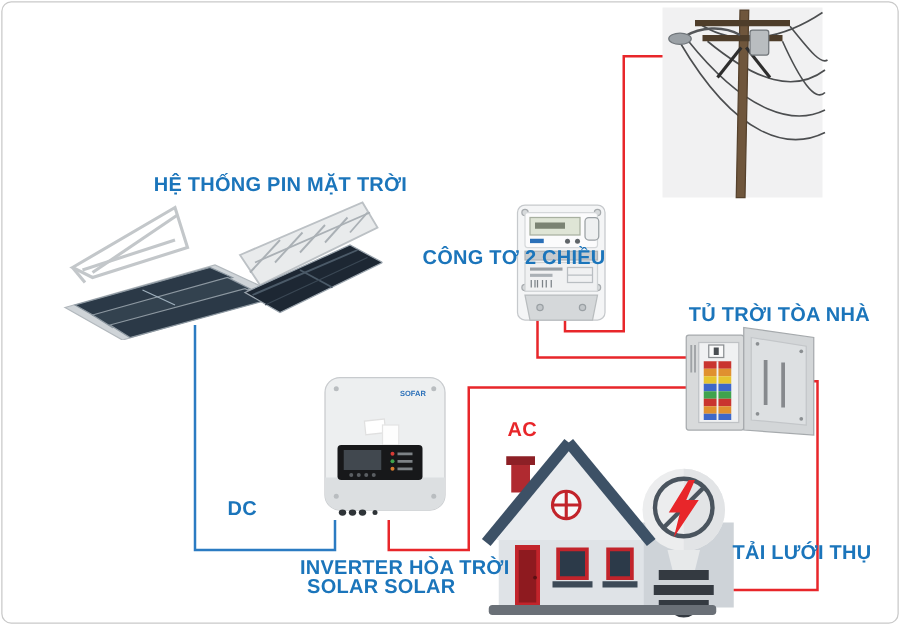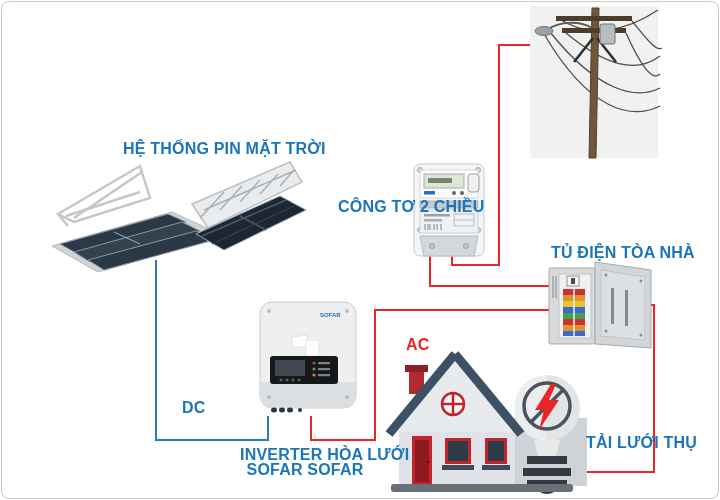--- a/index.html
+++ b/index.html
@@ -231,22 +231,22 @@
         <rect x="100" y="94" width="22" height="26" fill="#c2242b"></rect>
         <rect x="103" y="97" width="16" height="20" fill="#2c3a49"></rect>
         <rect x="97" y="121" width="28" height="5" fill="#3d4a57"></rect>
       </g>
       <rect x="6" y="140" width="182" height="8" rx="3" fill="#6a7077"></rect>
     </g>
   </svg>
 
   <div class="lbl" style="left:121px;top:138px;">HỆ THỐNG PIN MẶT TRỜI</div>
   <div class="lbl" style="left:320px;top:196px;margin-left:16px;">CÔNG TƠ 2 CHIỀU</div>
-  <div class="lbl" style="left:549px;top:242px;">TỦ ĐIỆN TÒA NHÀ</div>
+  <div class="lbl" style="left:549px;top:242px;">TỦ TRỜI TÒA NHÀ</div>
   <div class="lbl center" style="left:238px;top:445px;width:130px;line-height:15px;">
-    <div>INVERTER HÒA LƯỚI</div>
-    <div>SOFAR SOFAR</div>
+    <div>INVERTER HÒA TRỜI</div>
+    <div>SOLAR SOLAR</div>
   </div>
   <div class="lbl" style="left:584px;top:432px;">TẢI LƯỚI THỤ</div>
   <div class="lbl" style="left:180px;top:397px;">DC</div>
   <div class="lbl red" style="left:404px;top:286px;">AC</div>
 
 </div>
 
 </body></html>

